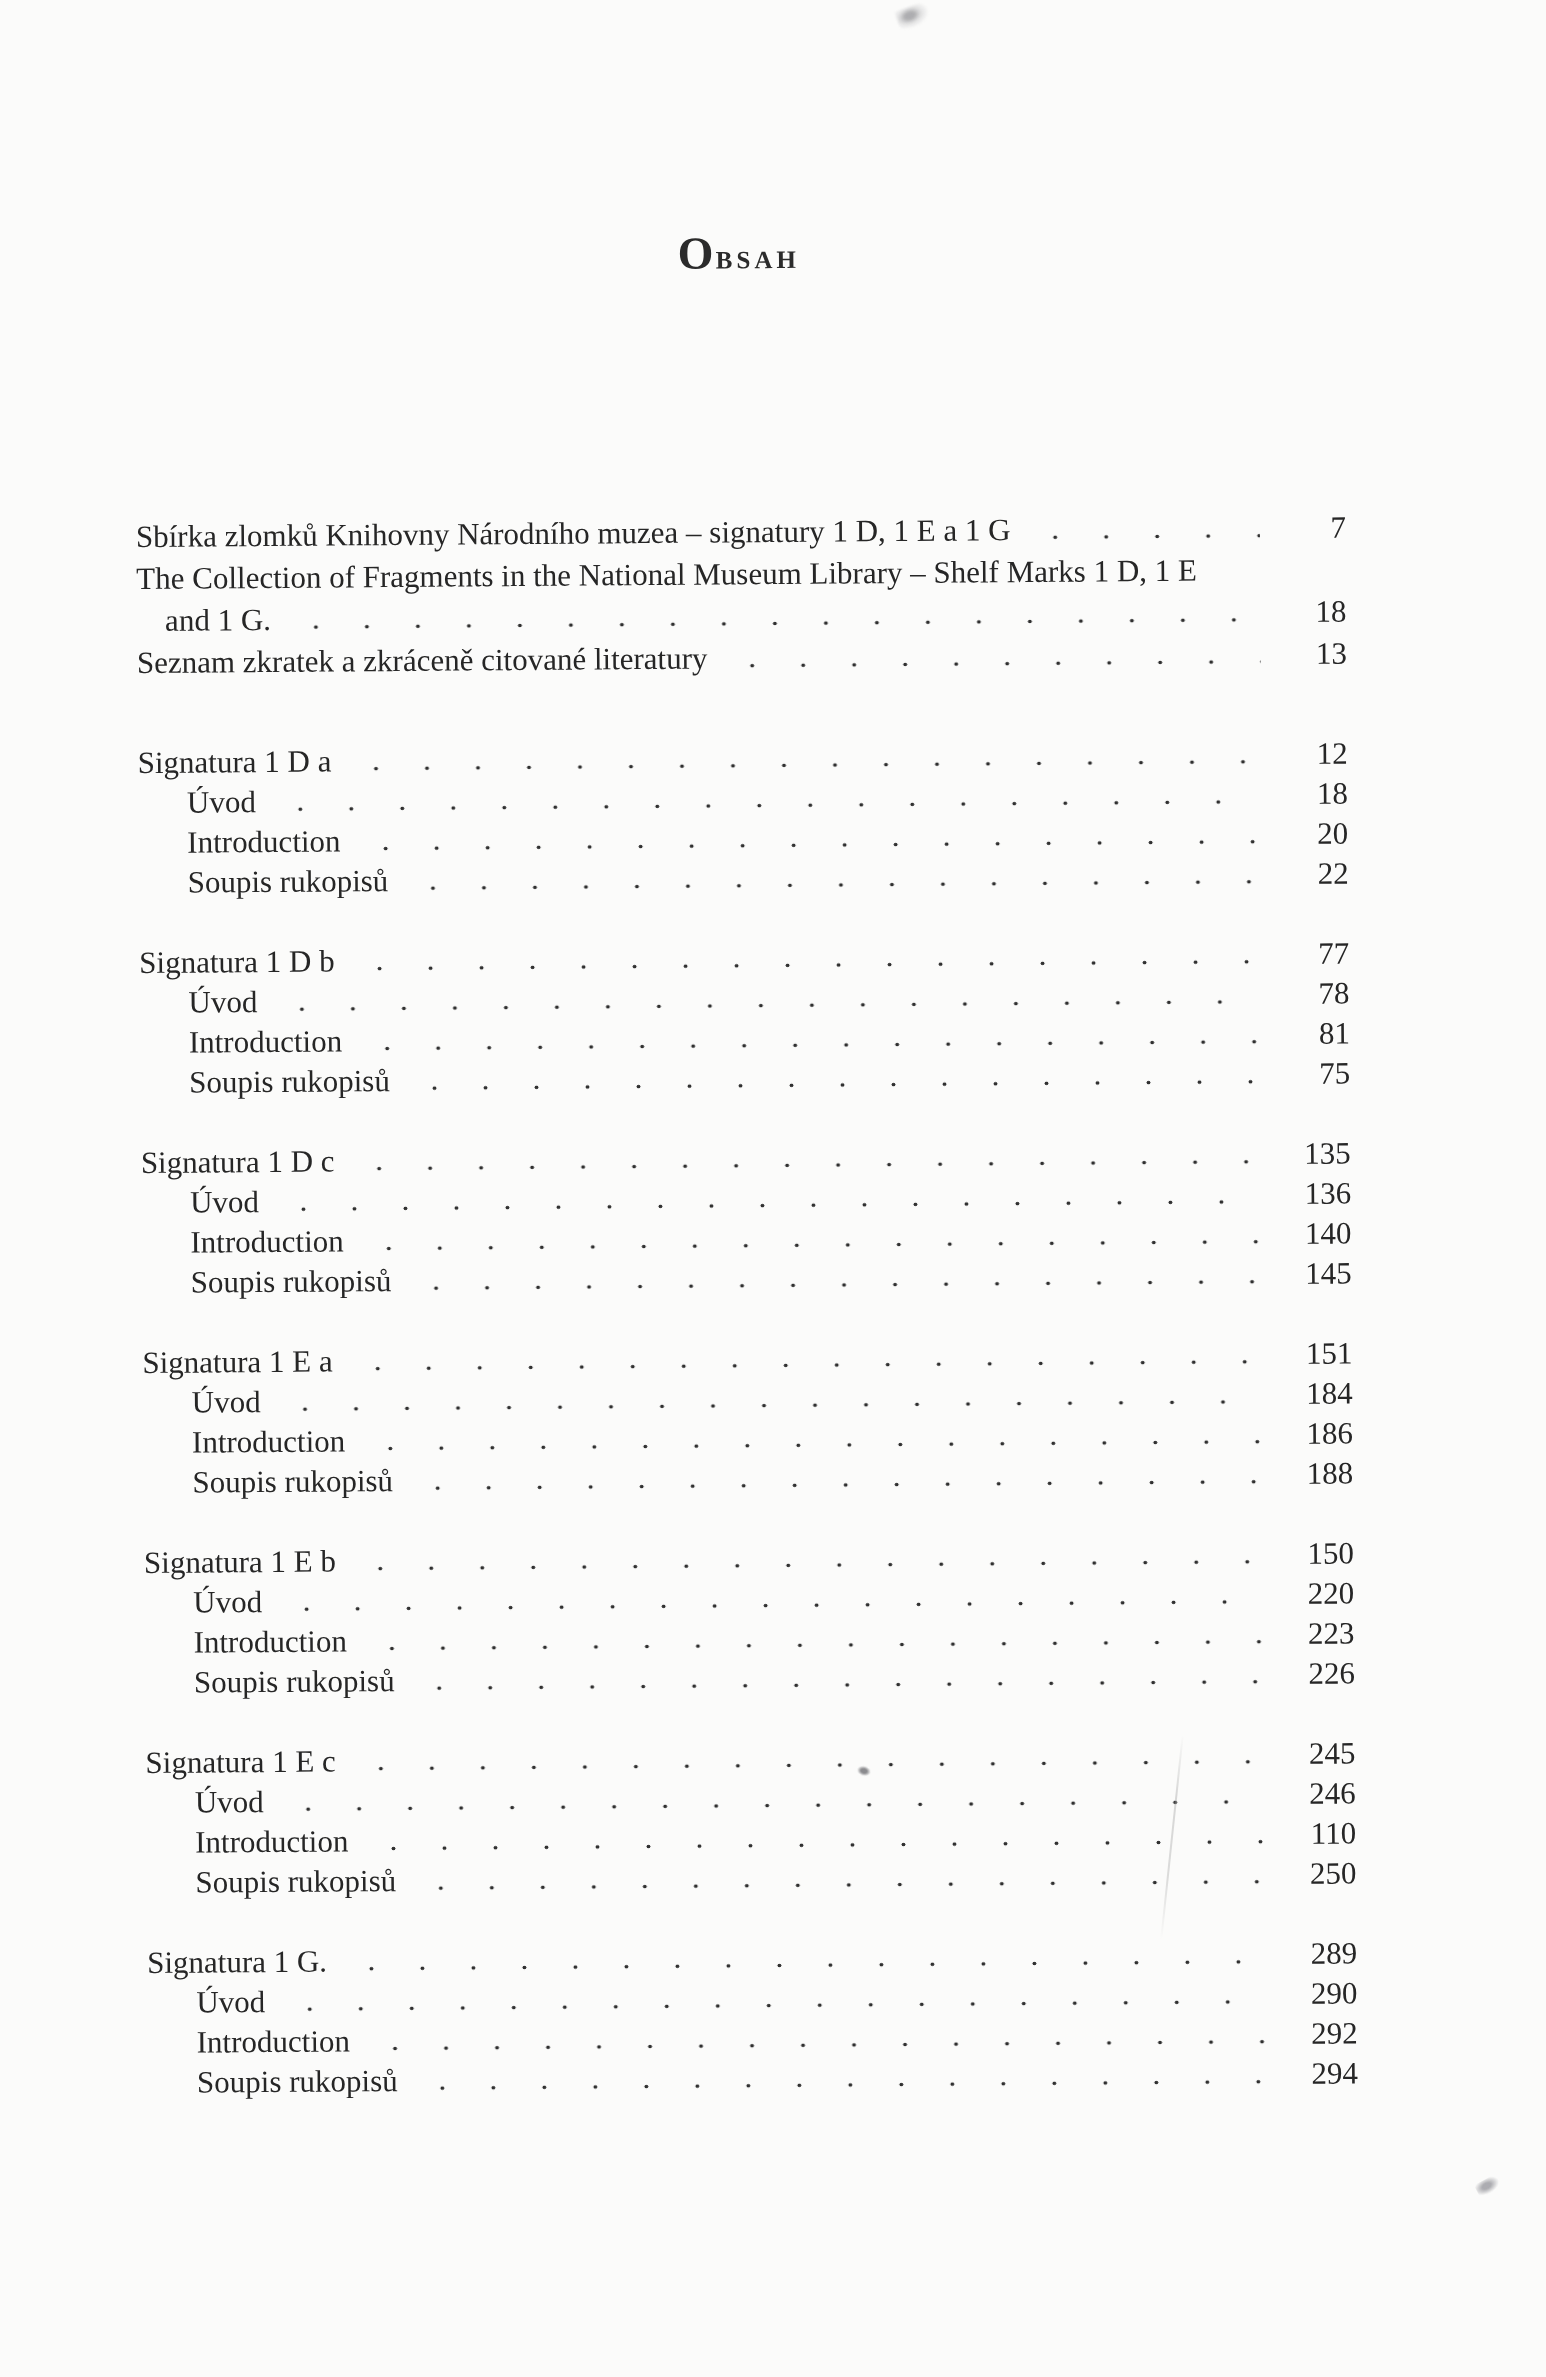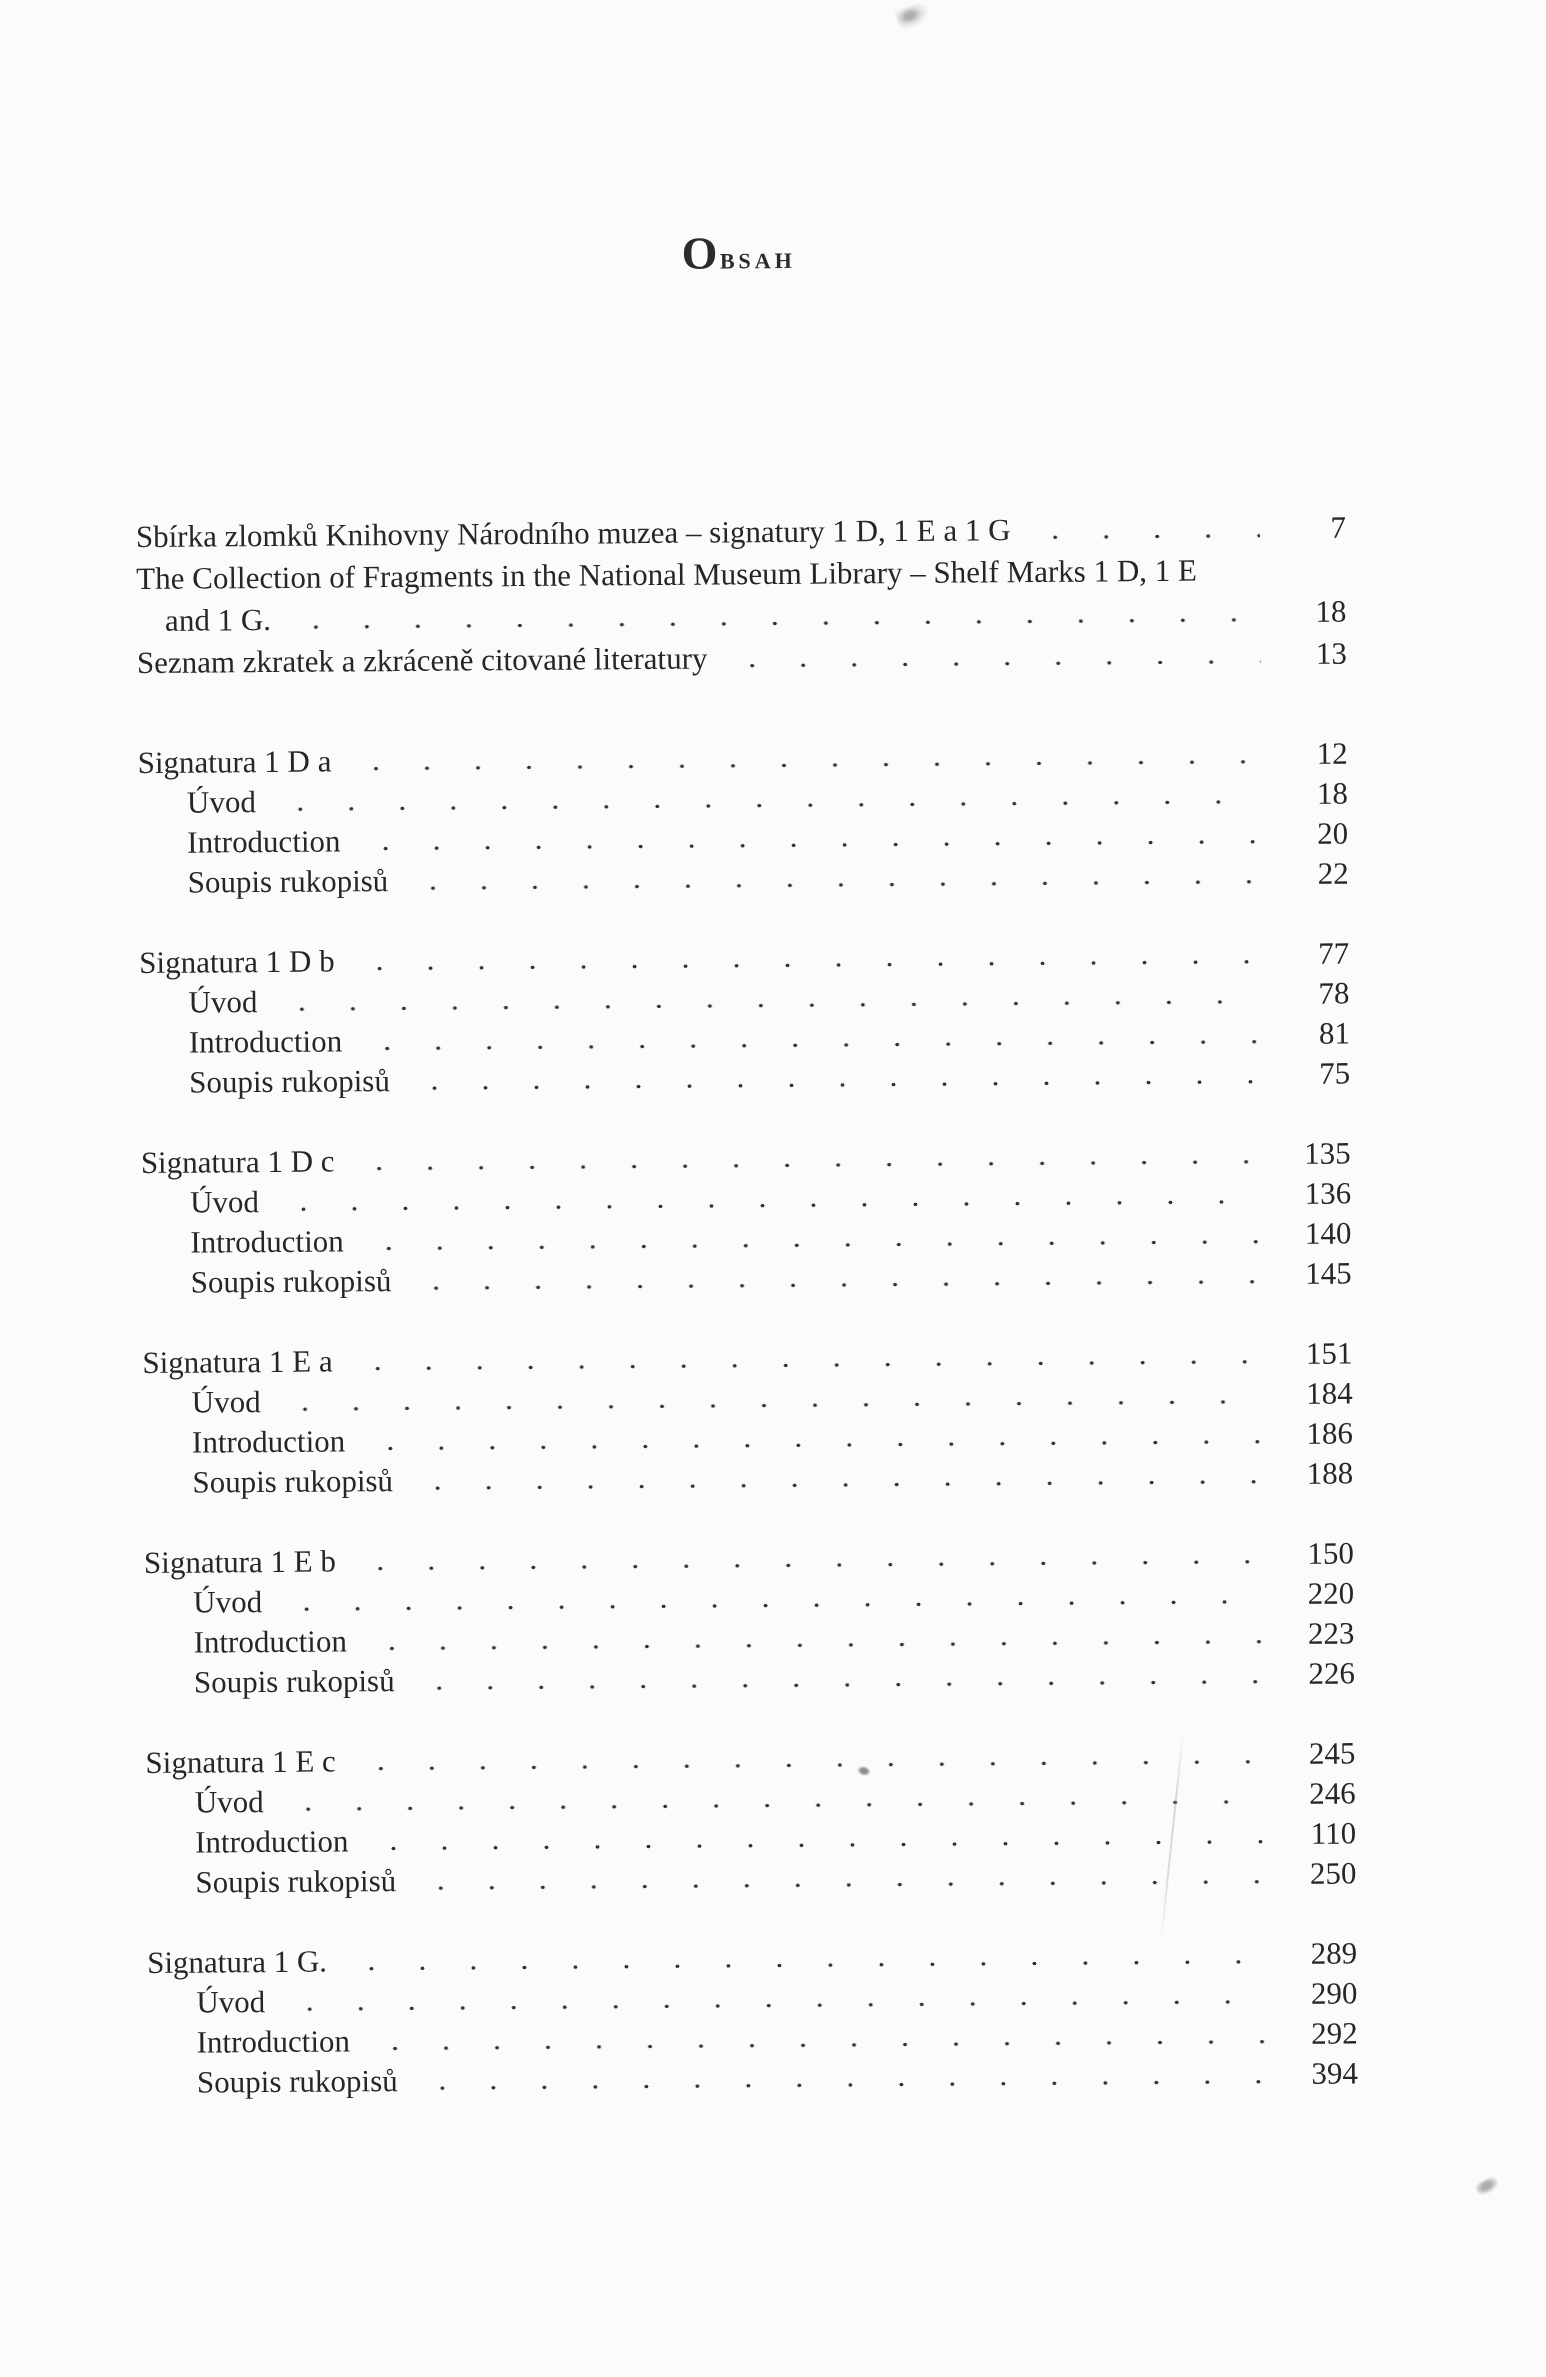--- a/index.html
+++ b/index.html
@@ -18,21 +18,21 @@
     transform-origin:141px 1188px;
   }
   .title{
     position:absolute;left:141px;top:231px;width:1210px;
     text-align:center;
     font-weight:bold;
     color:#2b2b2b;
     white-space:nowrap;
   }
   .t-initial{font-size:46px;letter-spacing:2.4px;}
-  .t-rest{font-size:22px;letter-spacing:4px;margin-top:44px;}
+  .t-rest{font-size:25px;letter-spacing:4px;margin-top:44px;}
   .toc{
     position:absolute;left:141px;top:519px;width:1210px;
     font-size:31px;
   }
   .row{
     display:flex;align-items:baseline;
     height:40px;white-space:nowrap;
   }
   .front-matter .row{height:42px;}
   .row .label{flex:0 0 auto;}
@@ -278,21 +278,21 @@
 
   <div class="row sub">
     <span class="label">Introduction</span>
     <span class="leader"></span>
     <span class="pagenum">292</span>
   </div>
 
   <div class="row sub">
     <span class="label">Soupis rukopisů</span>
     <span class="leader"></span>
-    <span class="pagenum">394</span>
+    <span class="pagenum">294</span>
   </div>
 </div>
       </div>
   </div>
 
 </div>
 
 <div class="artifact smudge-top"></div>
 <div class="artifact speck"></div>
 <div class="artifact scratch"></div>

